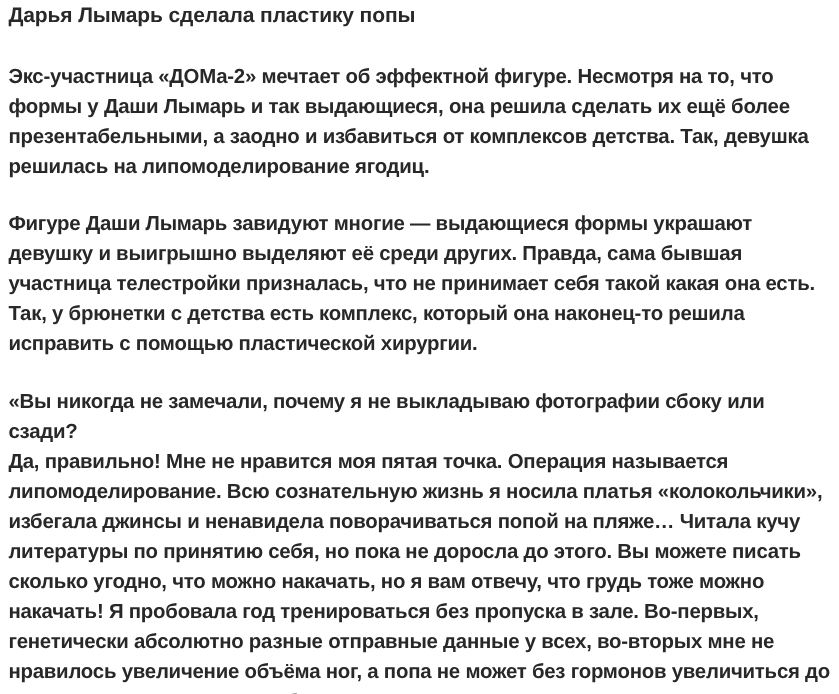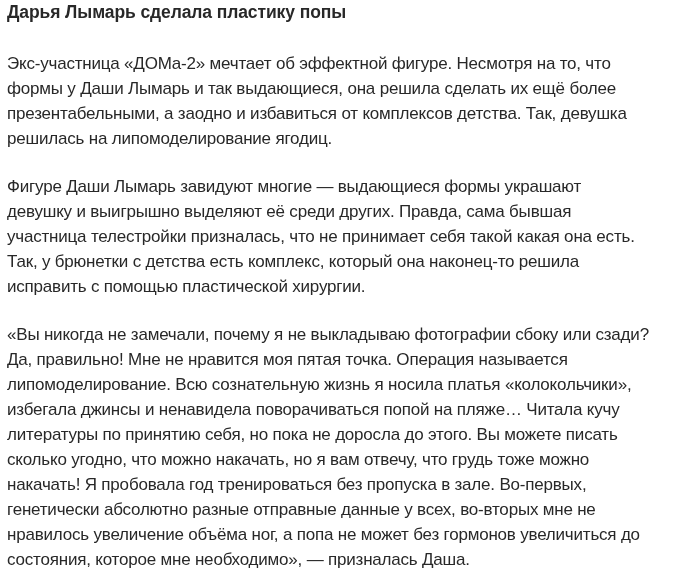--- a/index.html
+++ b/index.html
@@ -23,21 +23,21 @@
   }
   .title {
     font-size: 17.5px;
     font-weight: 700;
     line-height: 25px;
     margin: 0 0 26px 0;
     letter-spacing: -0.1px;
   }
   .para {
     font-size: 17px;
-    font-weight: 400;
+    font-weight: 700;
     line-height: 25px;
     margin: 8px 0 23px 0;
     letter-spacing: -0.2px;
     white-space: pre-line;
   }
 </style>
 </head>
 <body>
 
 <div class="page">

